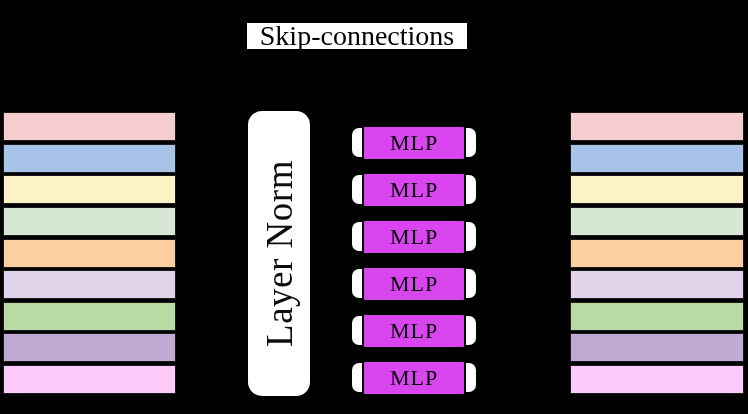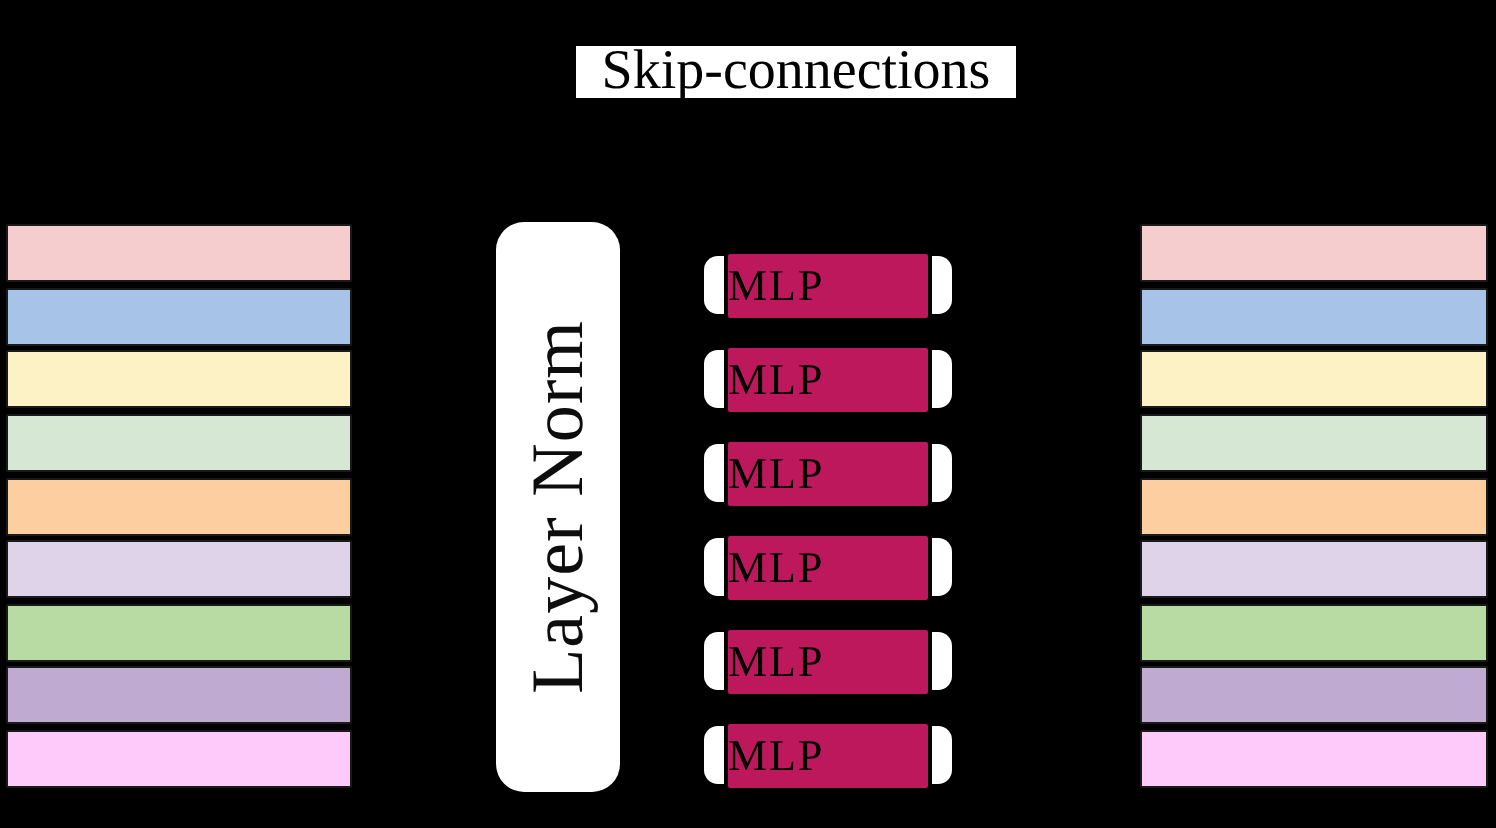--- a/index.html
+++ b/index.html
@@ -3,21 +3,21 @@
 <meta charset="utf-8">
 <style>
   html,body{margin:0;padding:0;background:#000;}
   .canvas{
     position:relative;width:748px;height:414px;background:#000000;
     font-family:"Liberation Serif","DejaVu Serif",serif;overflow:hidden;
   }
   .title{
     position:absolute;left:247px;top:23px;width:220px;height:26px;
     background:#ffffff;color:#000000;font-size:28px;line-height:26px;
-    text-align:center;white-space:nowrap;margin-left:41px;
+    text-align:center;white-space:nowrap;
   }
   .stack{
     position:absolute;top:112px;height:282px;
     display:flex;flex-direction:column;justify-content:space-between;
   }
   .stack-left{left:3px;width:173px;}
   .stack-right{left:570px;width:174px;}
   .bar{
     height:29px;box-sizing:border-box;
     border:1.5px solid #1a1a1a;border-radius:1px;
@@ -35,22 +35,22 @@
     position:absolute;left:352px;top:128px;width:124px;height:264px;
     display:flex;flex-direction:column;justify-content:space-between;
   }
   .mlp-box{
     height:29px;background:#ffffff;border-radius:7px;
     display:flex;align-items:center;justify-content:center;
     box-sizing:border-box;
   }
   .mlp-inner{
     width:104px;height:36px;box-sizing:border-box;
-    border:2px solid #000000;border-radius:3px;background:#be185d;
-    display:flex;align-items:center;
+    border:2px solid #000000;border-radius:3px;background:#d946ef;
+    display:flex;align-items:center;justify-content:center;
   }
   .mlp-text{
     font-size:22px;line-height:1;color:#000000;letter-spacing:1px;
   }
 </style>
 </head>
 <body>
 
 <div class="canvas">
   <div class="title">Skip-connections</div>

